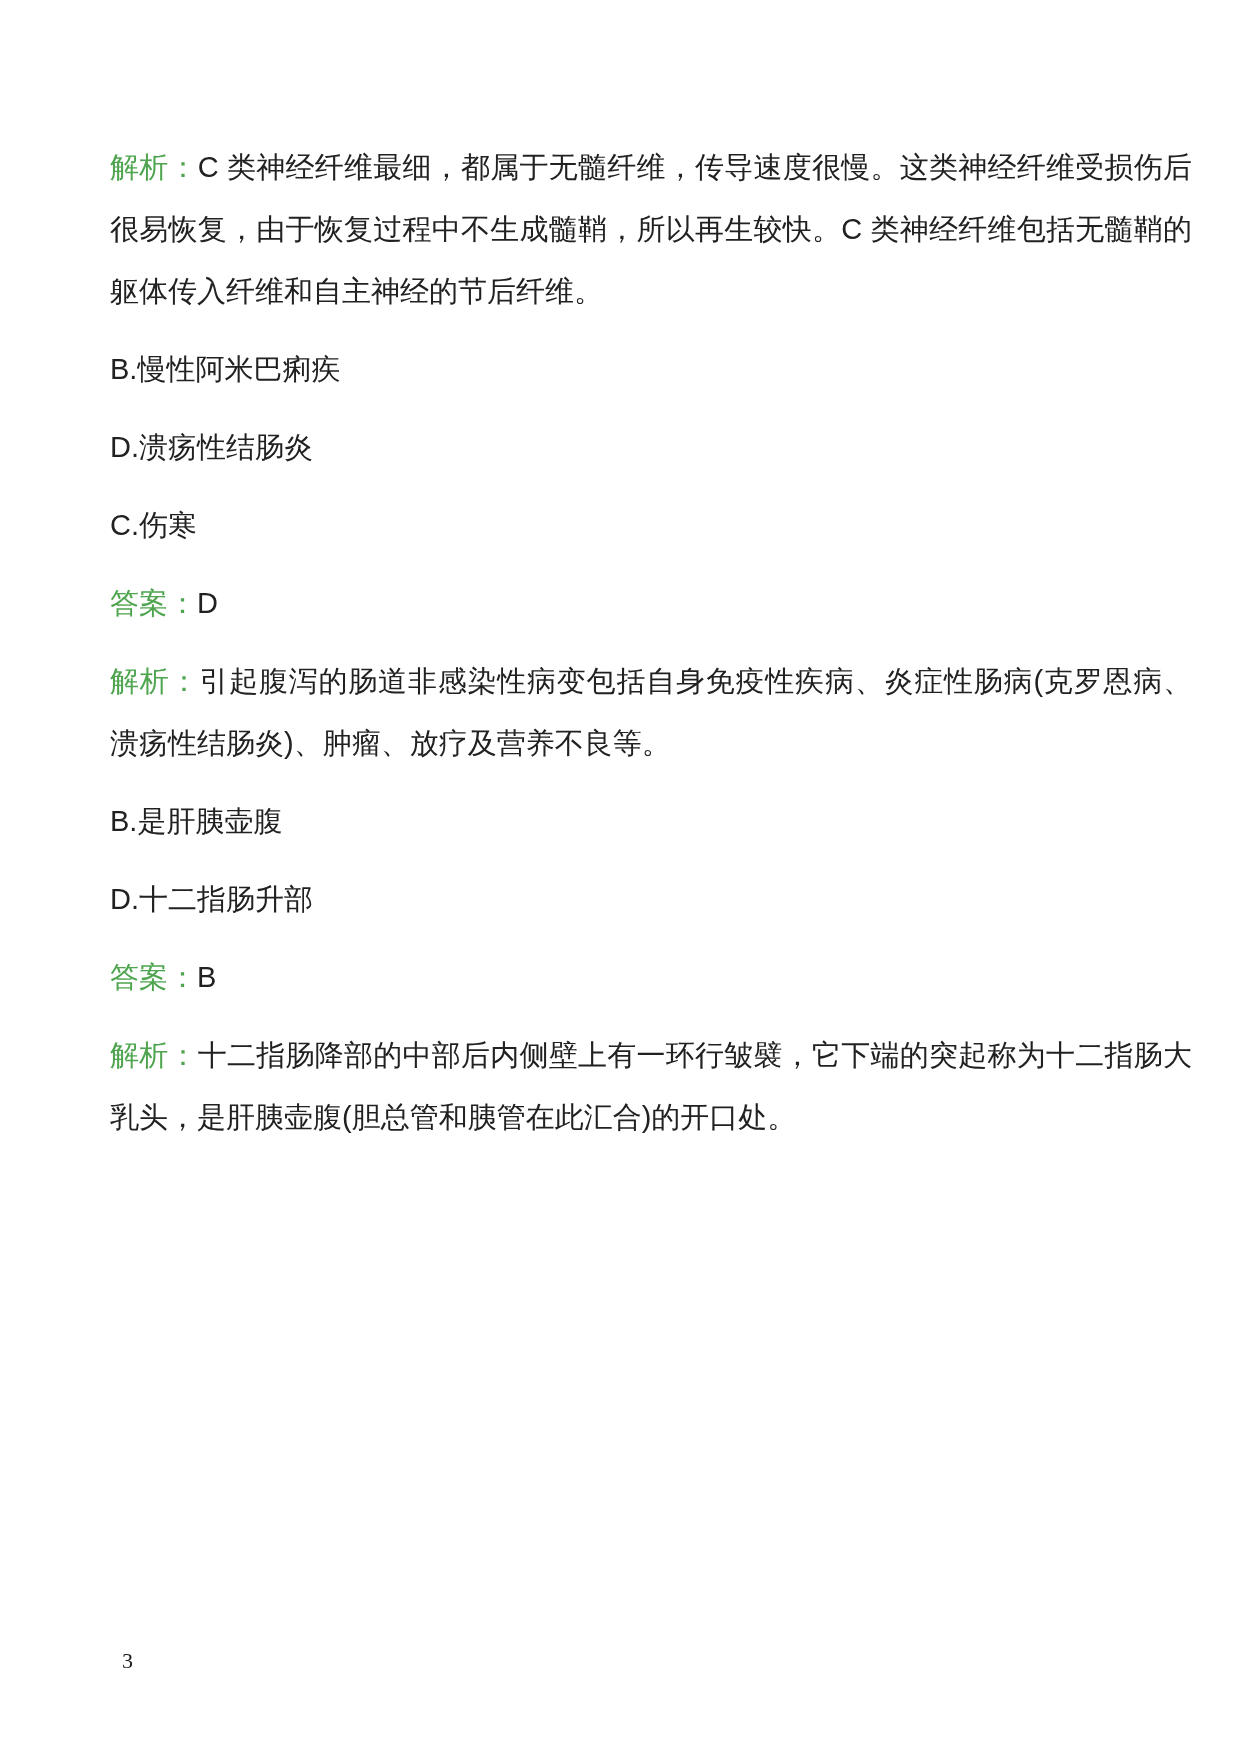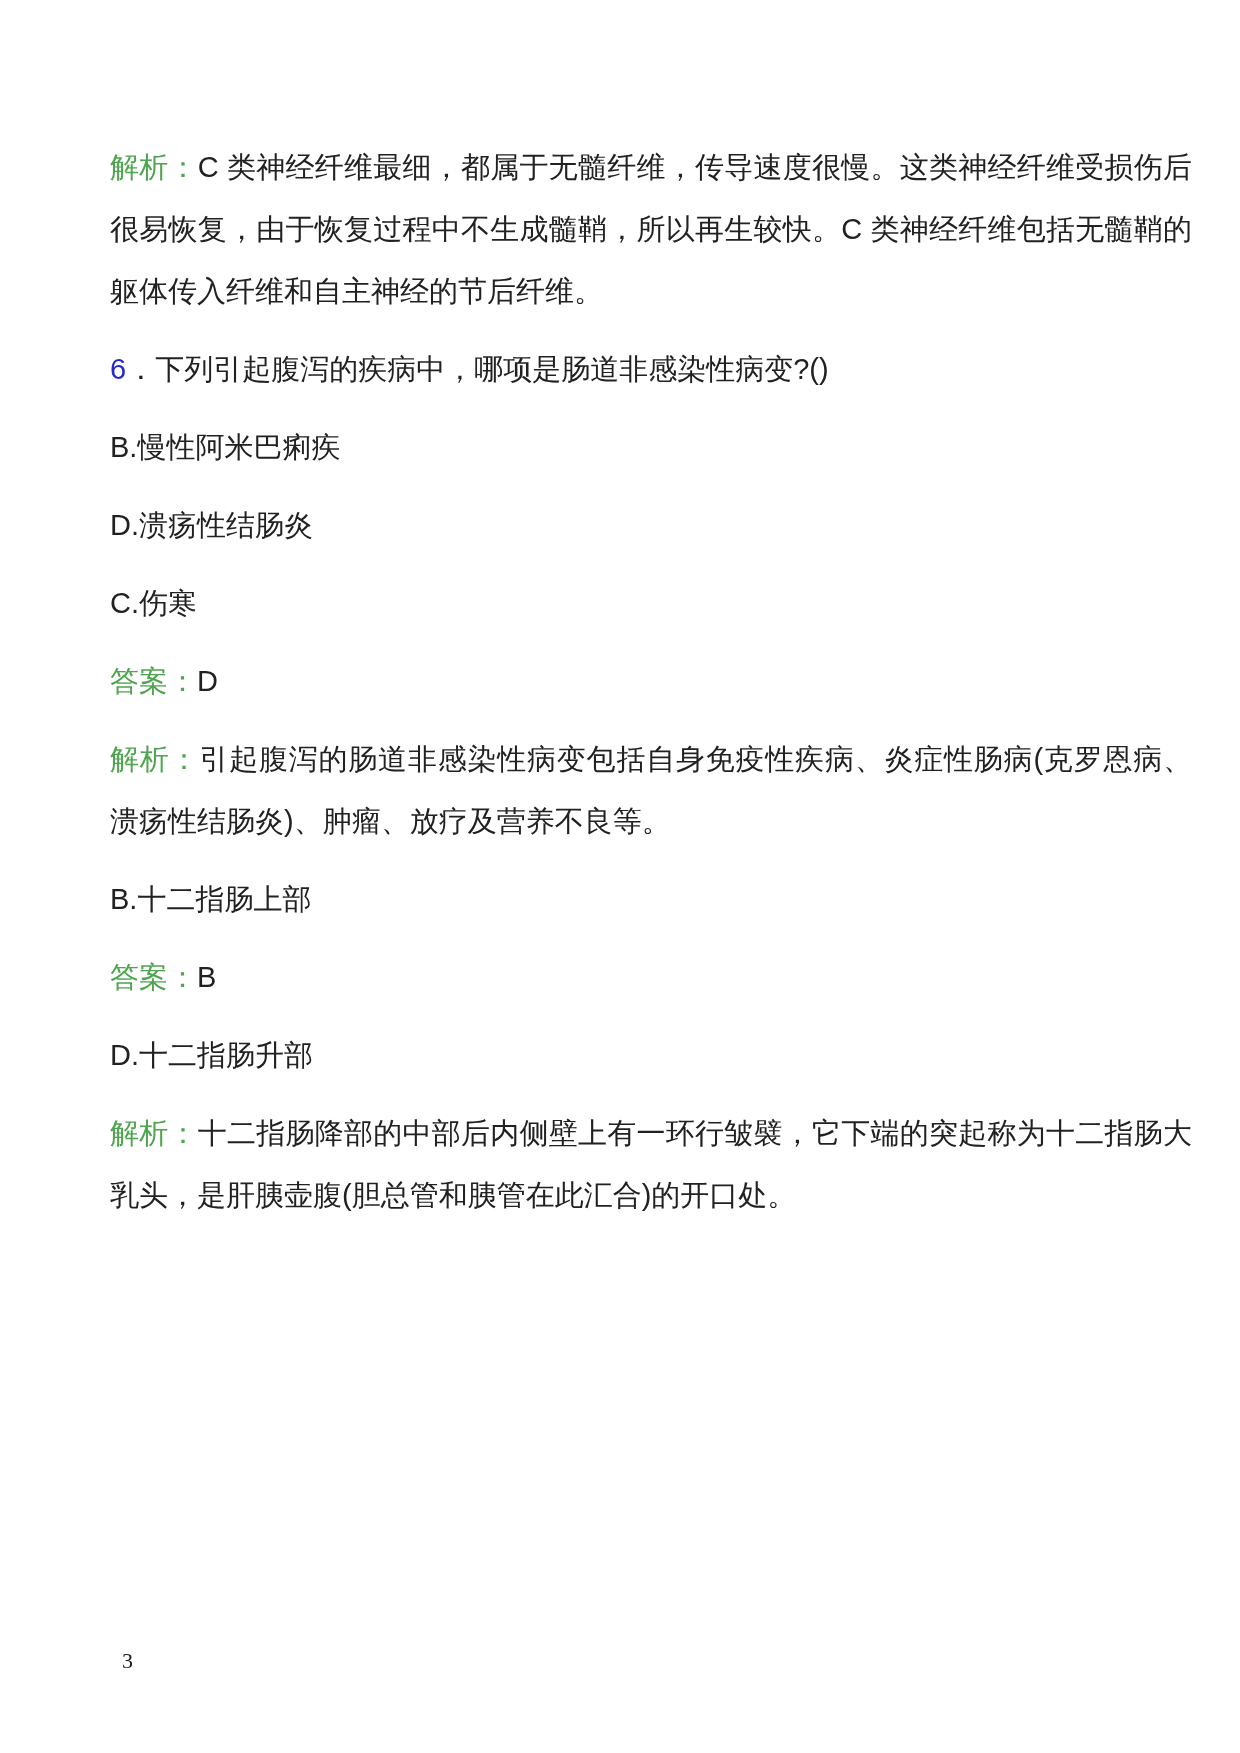--- a/index.html
+++ b/index.html
@@ -41,29 +41,28 @@
   }
 </style>
 </head>
 <body>
 
 <div class="page">
   <div class="content">
 
     <p class="para"><span class="label-green">解析：</span><span>C 类神经纤维最细，都属于无髓纤维，传导速度很慢。这类神经纤维受损伤后很易恢复，由于恢复过程中不生成髓鞘，所以再生较快。C 类神经纤维包括无髓鞘的躯体传入纤维和自主神经的节后纤维。</span></p>
 
-    <p class="para"><span class="num-blue">6</span><span>．</span><span>下列引起腹泻的疾病中，哪项是肠道非感染性病变?()</span></p>
     <p class="para">B.慢性阿米巴痢疾</p>
     <p class="para">D.溃疡性结肠炎</p>
     <p class="para">C.伤寒</p>
     <p class="para"><span class="label-green">答案：</span><span>D</span></p>
     <p class="para"><span class="label-green">解析：</span><span>引起腹泻的肠道非感染性病变包括自身免疫性疾病、炎症性肠病(克罗恩病、溃疡性结肠炎)、肿瘤、放疗及营养不良等。</span></p>
 
-    <p class="para">B.十二指肠上部</p>
+    <p class="para">B.是肝胰壶腹</p>
+    <p class="para">D.十二指肠升部</p>
     <p class="para"><span class="label-green">答案：</span><span>B</span></p>
-    <p class="para">D.十二指肠升部</p>
     <p class="para"><span class="label-green">解析：</span><span>十二指肠降部的中部后内侧壁上有一环行皱襞，它下端的突起称为十二指肠大乳头，是肝胰壶腹(胆总管和胰管在此汇合)的开口处。</span></p>
 
 
   </div>
 
   <div class="page-number">3</div>
 </div>
 
 </body></html>

